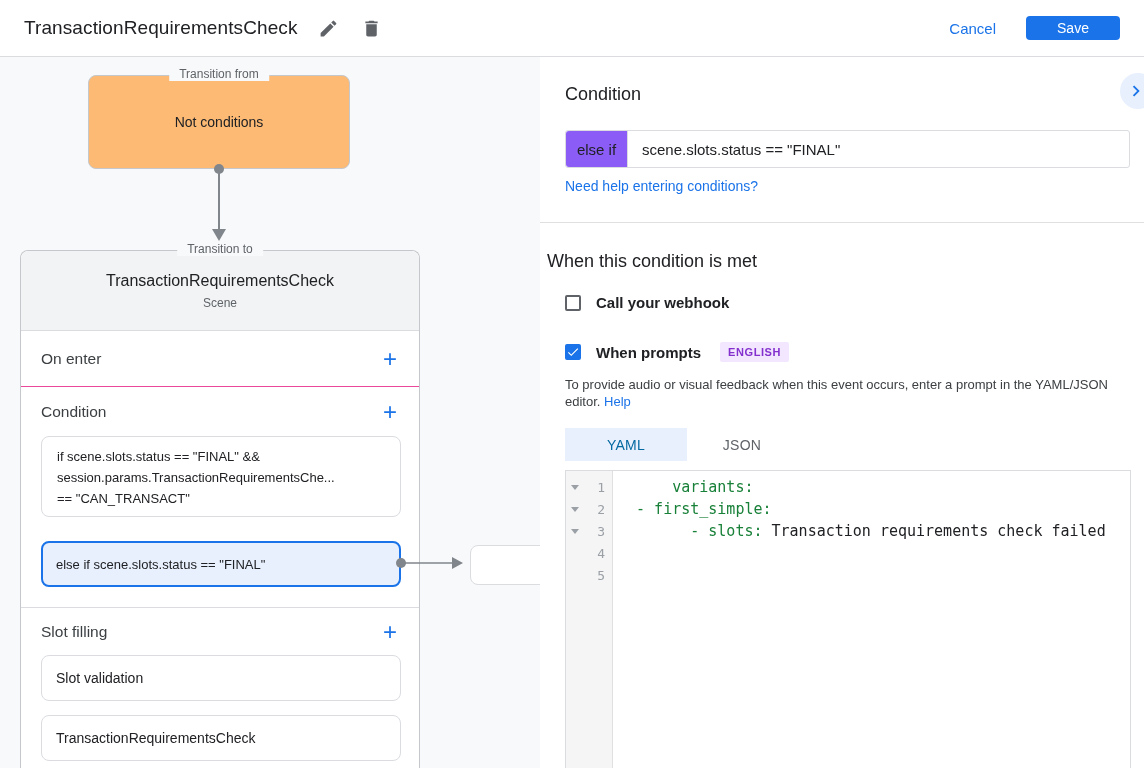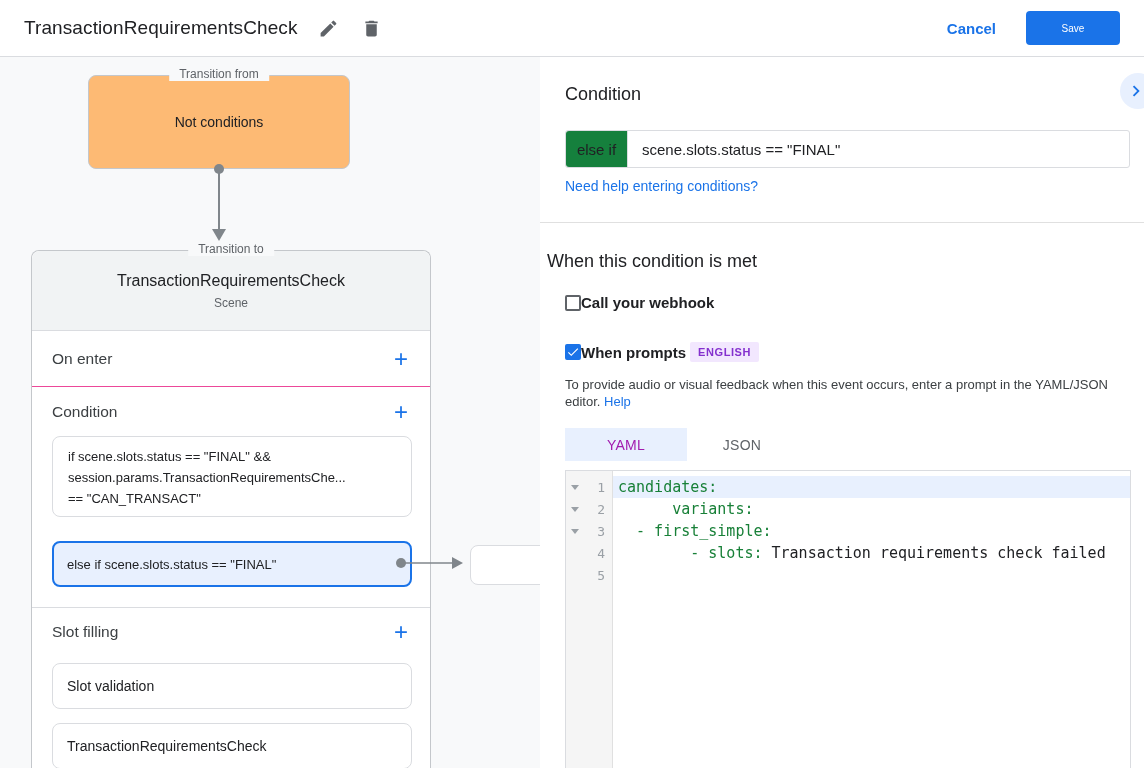--- a/index.html
+++ b/index.html
@@ -7,36 +7,36 @@
 
   
   .topbar { position:absolute; left:0; top:0; width:1144px; height:57px; background:#fff;
             border-bottom:1px solid #dadce0; display:flex; align-items:center; padding:0 24px; z-index:30; }
   .topbar .title { font-size:19px; color:#202124; letter-spacing:.1px; }
   .icon-btn { background:none; border:none; cursor:pointer; padding:6px; display:flex; align-items:center; }
   .icon-btn svg { fill:#5f6368; }
   .edit-btn { margin-left:14px; }
   .del-btn { margin-left:10px; }
   .topbar .spacer { flex:1; }
-  .cancel-btn { background:none; border:none; color:#1a73e8; font-size:15px; font-weight:700;
+  .cancel-btn { background:none; border:none; color:#1a73e8; font-size:15px; font-weight:400;
                 font-family:"Liberation Sans",sans-serif; cursor:pointer; margin-right:30px; }
-  .save-btn { background:#1a73e8; color:#fff; border:none; border-radius:4px; height:34px; width:94px;
-              font-size:10px; font-weight:500; font-family:"Liberation Sans",sans-serif; cursor:pointer; }
+  .save-btn { background:#1a73e8; color:#fff; border:none; border-radius:4px; height:24px; width:94px;
+              font-size:14px; font-weight:500; font-family:"Liberation Sans",sans-serif; cursor:pointer; }
 
   
   .canvas { position:absolute; left:0; top:57px; width:540px; height:711px; background:#f8f9fa; overflow:hidden; }
   .flow-label { position:absolute; top:-9px; left:50%; transform:translateX(-50%); background:#f8f9fa;
                 padding:0 10px; font-size:12px; color:#5f6368; white-space:nowrap; }
 
   .from-card { position:absolute; left:88px; top:18px; width:262px; height:94px; background:#fdba74;
                border:1px solid #c4c7cb; border-radius:8px; }
   .from-card .content { width:100%; height:100%; display:flex; align-items:center; justify-content:center;
                         font-size:14px; color:#202124; }
 
-  .to-card { position:absolute; left:31px; top:193px; width:400px; height:518px; background:#fff;
+  .to-card { position:absolute; left:20px; top:193px; width:400px; height:518px; background:#fff;
              border:1px solid #c4c7cb; border-radius:8px 8px 0 0; border-bottom:none; }
   .to-head { height:80px; background:#f1f3f4; border-bottom:1px solid #dadce0; border-radius:8px 8px 0 0;
              display:flex; flex-direction:column; align-items:center; justify-content:center; gap:6px; }
   .to-head .scene-name { font-size:16px; color:#202124; }
   .to-head .scene-type { font-size:12px; color:#5f6368; }
 
   .sec-row { display:flex; align-items:center; justify-content:space-between; padding:0 20px; }
   .sec-title { font-size:15.5px; color:#3c4043; }
   .plus { color:#1a73e8; font-size:24px; font-weight:300; line-height:1; background:none; border:none;
           cursor:pointer; padding:0 2px; font-family:"Liberation Sans",sans-serif; }
@@ -49,60 +49,60 @@
                border-radius:8px; padding:9px 15px; font-size:13px; color:#202124; line-height:21px; cursor:pointer; }
   .cond-box2 { margin:24px 20px 0 20px; width:360px; height:46px; background:#e8f0fe; border:2px solid #1a73e8;
                border-radius:8px; display:flex; align-items:center; padding:0 13px; font-size:13px;
                color:#202124; cursor:pointer; }
   .cond-bottom-pad { height:21px; }
 
   .slot-box { margin:0 20px; width:360px; height:46px; background:#fff; border:1px solid #dadce0;
               border-radius:8px; display:flex; align-items:center; padding:0 14px; font-size:14px;
               color:#202124; cursor:pointer; }
   .slot-box + .slot-box { margin-top:14px; }
-  .slot-box1 { margin-top:8px; }
+  .slot-box1 { }
 
   .target-node { position:absolute; left:470px; top:488px; width:90px; height:40px; background:#fff;
                  border:1px solid #dadce0; border-radius:8px; }
   .connector-svg { position:absolute; left:0; top:0; width:540px; height:711px; pointer-events:none; }
 
   
   .panel { position:absolute; left:540px; top:57px; width:604px; height:711px; background:#fff; overflow:hidden; }
   .panel-title { position:absolute; left:25px; top:27px; font-size:18px; color:#202124; }
   .collapse-btn { position:absolute; left:580px; top:16px; width:36px; height:36px; border-radius:50%;
                   background:#e8f0fe; border:none; cursor:pointer; display:flex; align-items:center; padding-left:5px; }
   .collapse-btn svg { fill:#1a73e8; }
 
   .cond-input-group { position:absolute; left:25px; top:73px; width:565px; height:38px; display:flex;
                       border:1px solid #dadce0; border-radius:3px; background:#fff; }
-  .cond-prefix { width:62px; background:#15803d; border-right:1px solid #dadce0; display:flex;
+  .cond-prefix { width:62px; background:#8b5cf6; border-right:1px solid #dadce0; display:flex;
                  align-items:center; justify-content:center; font-size:15px; color:#202124; border-radius:3px 0 0 3px; }
   .cond-input { flex:1; border:none; outline:none; font-size:15px; color:#202124; padding:0 14px;
                 font-family:"Liberation Sans",sans-serif; background:transparent; }
   .help-link { position:absolute; left:25px; top:121px; font-size:14px; color:#1a73e8; text-decoration:none; cursor:pointer; }
   .panel-divider { position:absolute; left:0; top:165px; width:604px; border-bottom:1px solid #e0e0e0; }
 
   .when-title { position:absolute; left:7px; top:194px; font-size:18px; color:#202124; }
 
-  .check-row { position:absolute; left:25px; display:flex; align-items:center; gap:0; }
+  .check-row { position:absolute; left:25px; display:flex; align-items:center; gap:15px; }
   .row-webhook { top:237px; }
   .row-prompts { top:285px; }
   .checkbox { width:16px; height:16px; border:2px solid #5f6368; border-radius:2px; background:#fff; cursor:pointer; flex:none; }
   .checkbox.checked { background:#1a73e8; border-color:#1a73e8; display:flex; align-items:center; justify-content:center; }
   .check-label { font-size:15px; font-weight:700; color:#202124; }
   .lang-badge { background:#f2e7fe; color:#8430ce; font-size:11px; font-weight:700; letter-spacing:.6px;
                 padding:4px 8px; border-radius:2px; margin-left:4px; }
 
   .desc { position:absolute; left:25px; top:319px; width:572px; font-size:13px; color:#3c4043; line-height:17px; }
   .desc a { color:#1a73e8; text-decoration:none; cursor:pointer; }
 
   .tabs { position:absolute; left:25px; top:371px; display:flex; }
   .tab { height:33px; border:none; background:transparent; font-size:14px; font-weight:500; letter-spacing:.25px;
          color:#5f6368; cursor:pointer; font-family:"Liberation Sans",sans-serif; width:122px; }
-  .tab.active { background:#e8f0fe; color:#a21caf; }
+  .tab.active { background:#e8f0fe; color:#0369a1; }
   .tab.json { width:110px; }
 
   .editor { position:absolute; left:25px; top:413px; width:566px; height:298px; border:1px solid #dadce0;
             border-bottom:none; display:flex; background:#fff; }
   .gutter-col { width:47px; background:#f5f5f5; border-right:1px solid #e0e0e0; padding-top:5px; flex:none; }
   .g-row { height:22px; display:flex; align-items:center; }
   .fold { width:18px; display:flex; justify-content:center; }
   .fold-tri { width:0; height:0; border-left:4px solid transparent; border-right:4px solid transparent;
               border-top:5px solid #9aa0a6; cursor:pointer; }
   .lnum { flex:1; text-align:right; padding-right:7px; font-size:13px; color:#9aa0a6;
@@ -270,20 +270,19 @@
       <div class="g-row">
           <span class="fold"></span>
           <span class="lnum">4</span>
         </div>
       <div class="g-row">
           <span class="fold"></span>
           <span class="lnum">5</span>
         </div>
     </div>
     <div class="code-col">
-      <div class="c-row hl"><span class="tok-key">candidates:</span><span class="tok-val"></span></div>
       <div class="c-row"><span class="tok-key">      variants:</span><span class="tok-val"></span></div>
       <div class="c-row"><span class="tok-key">  - first_simple:</span><span class="tok-val"></span></div>
       <div class="c-row"><span class="tok-key">        - slots:</span><span class="tok-val"> Transaction requirements check failed</span></div>
       <div class="c-row"><span class="tok-key"></span><span class="tok-val"></span></div>
     </div>
   </div>
 </div>
 
 </body></html>

